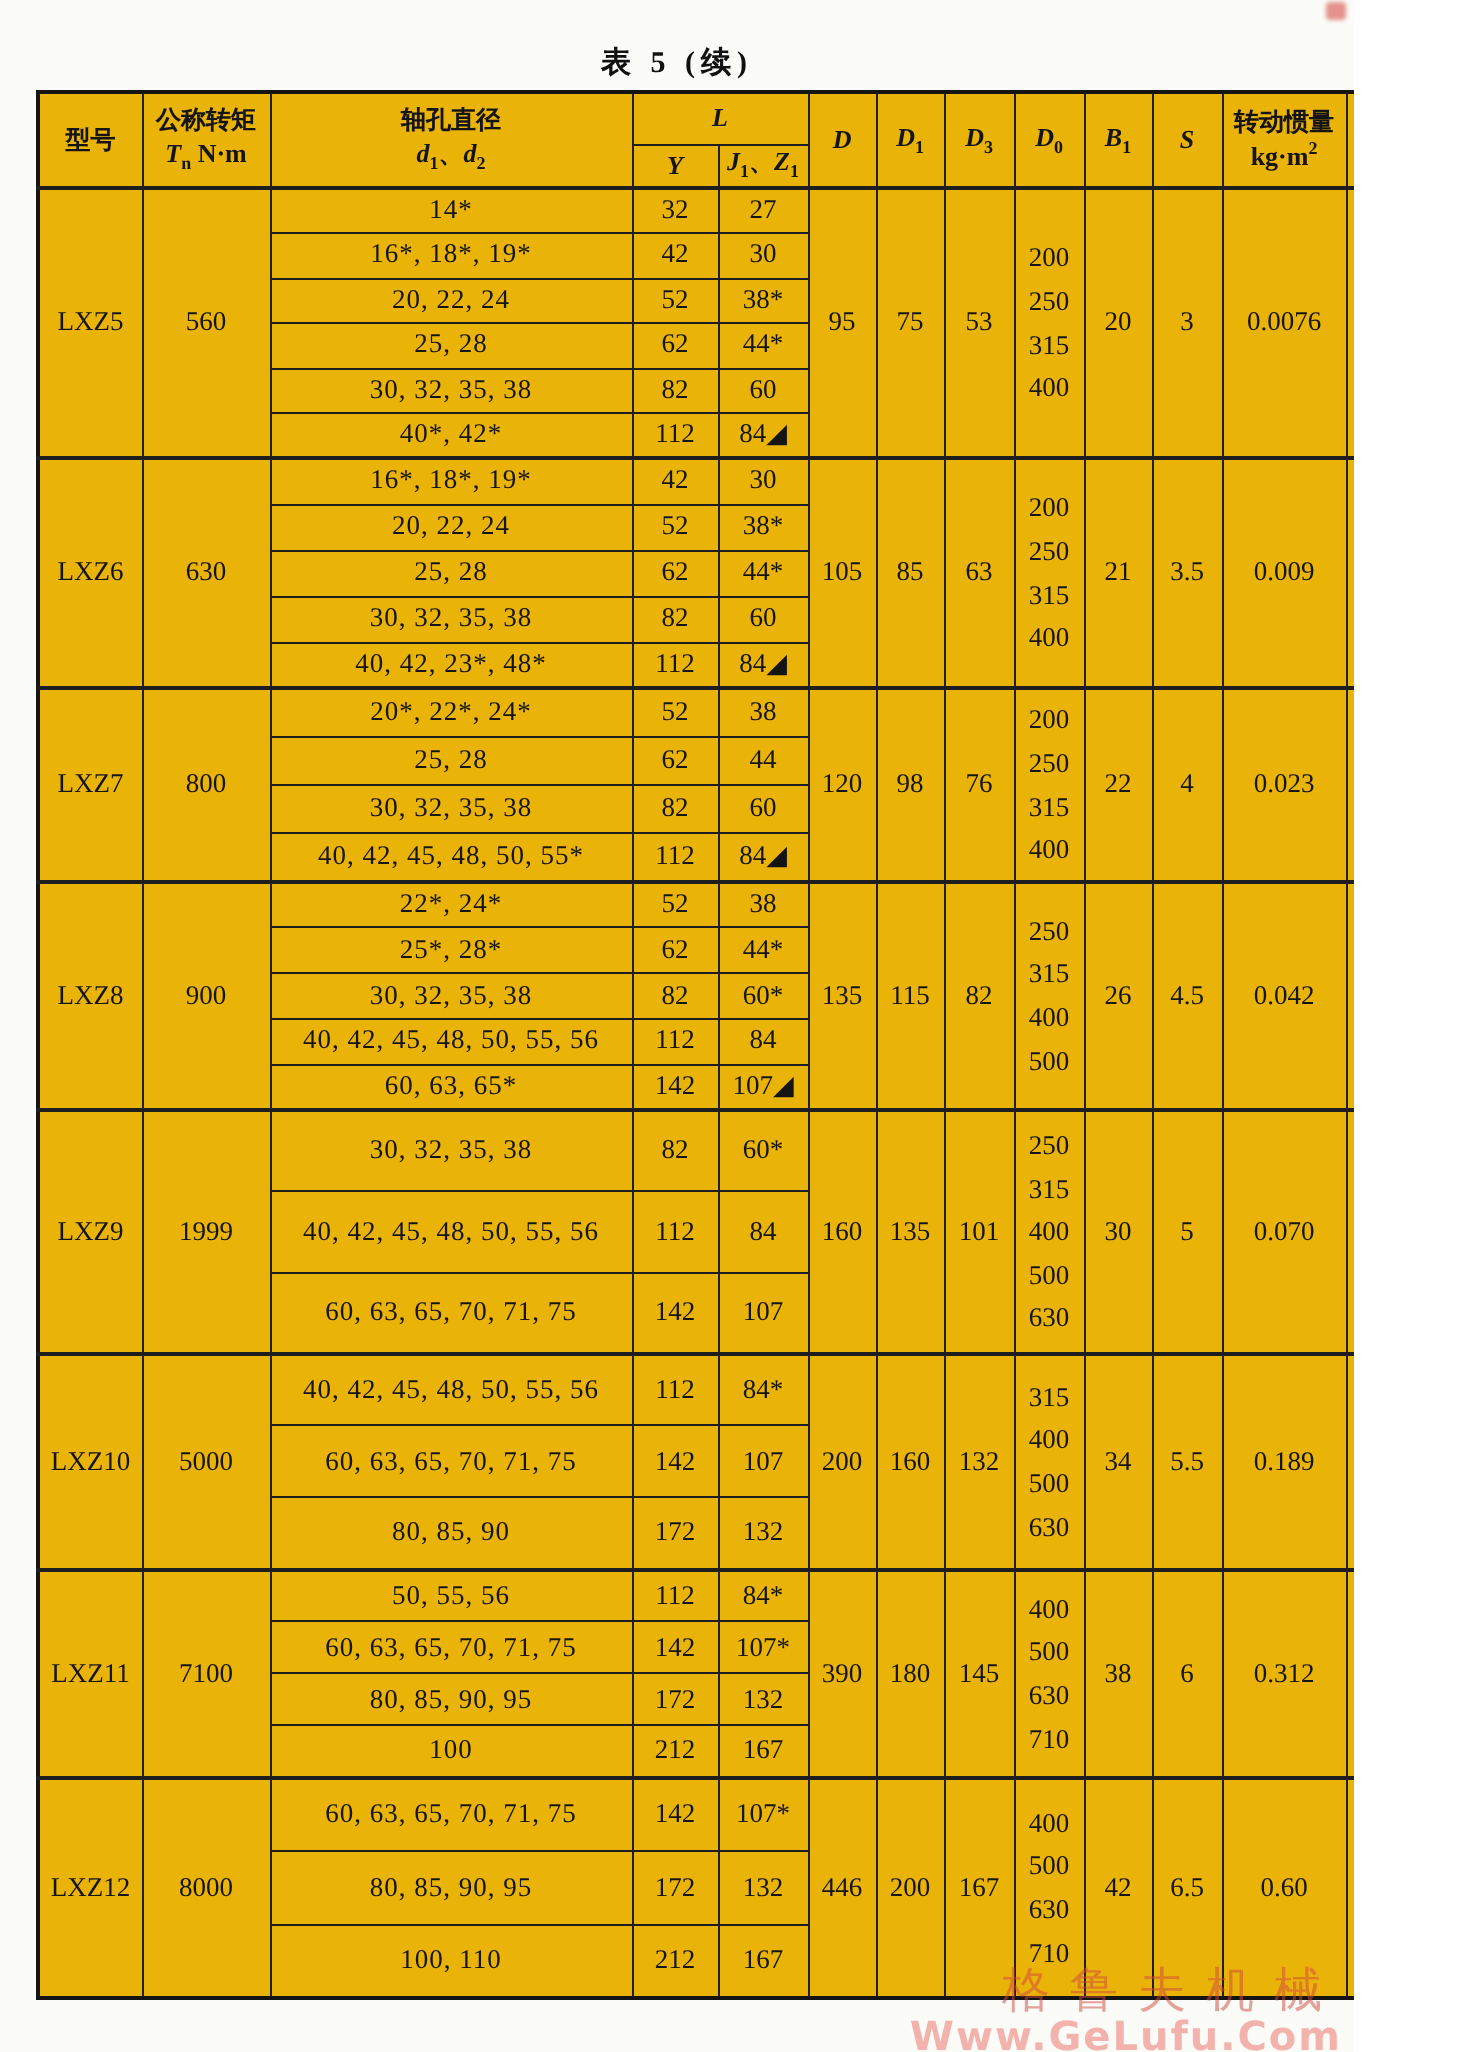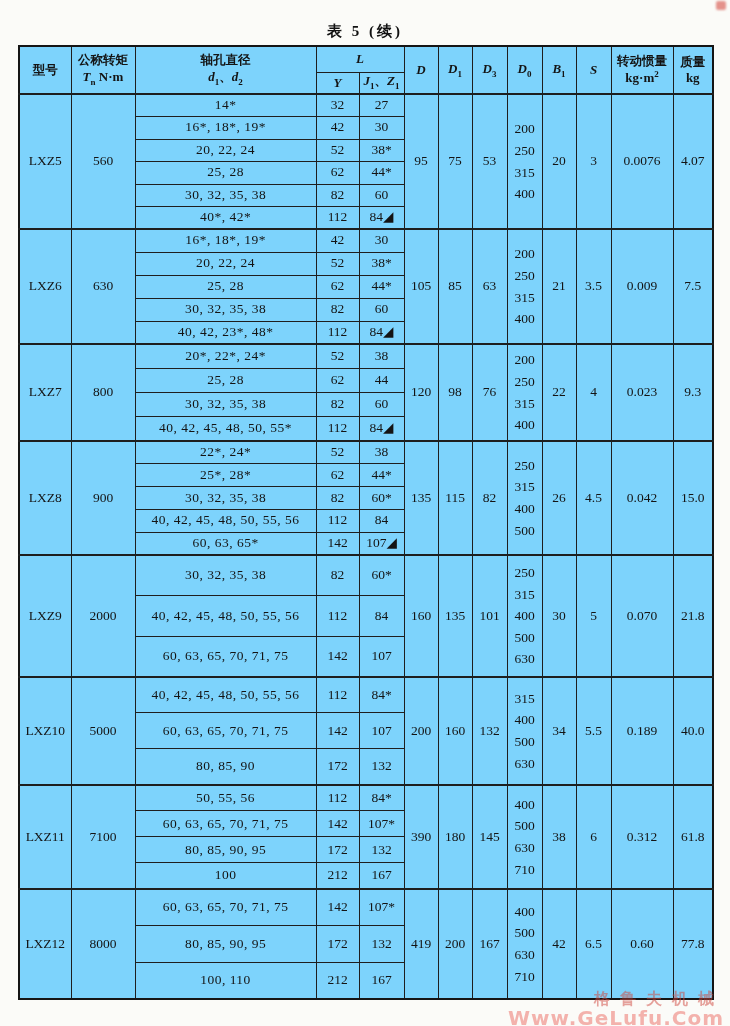--- a/index.html
+++ b/index.html
@@ -1,34 +1,34 @@
 <!DOCTYPE html>
 <html><head>
 <meta charset="utf-8">
 <style>
   html,body{margin:0;padding:0;}
   .page{
     position:relative;
-    width:730px;height:1026px;
+    width:677px;height:1026px;
     background:#fbfbf8;
     font-family:"Liberation Serif","DejaVu Serif","DejaVu Sans",serif;
     color:#161616;
     overflow:hidden;
   }
   .doc-title{
     position:absolute;top:22px;left:0;width:100%;
     text-align:center;font-size:15px;font-weight:bold;
     letter-spacing:3px;color:#111;
   }
   .spec-table{
     position:absolute;left:18px;top:45px;
     border-collapse:collapse;table-layout:fixed;
     width:694px;
     border:2.5px solid #151515;
-    background:#7dd3fc;
+    background:#eab308;
   }
   .spec-table th,.spec-table td{
     border:1.5px solid #1e1e1e;
     padding:0 1px;
     text-align:center;vertical-align:middle;
     font-size:13.5px;line-height:1.25;
     color:#141414;
     overflow:hidden;
   }
   .spec-table thead th{font-size:13px;}
@@ -36,21 +36,21 @@
   .seg-i{font-style:italic;}
   sub,sup{font-size:9px;}
   tr.gstart td{border-top-width:2px;}
   td.cell-D0 div{line-height:1.6;}
   td.cell-bore-list{font-size:13.5px;letter-spacing:0.5px;}
   .watermark{
     position:absolute;right:6px;bottom:-3px;
     text-align:right;z-index:5;
     font-family:"DejaVu Sans","Liberation Sans",sans-serif;
   }
-  .wm-cn{font-size:16px;font-weight:bold;letter-spacing:10px;opacity:0.5;line-height:1;}
+  .wm-cn{font-size:24px;font-weight:normal;letter-spacing:10px;opacity:0.5;line-height:1;}
   .wm-url{font-size:20px;font-weight:bold;letter-spacing:1px;opacity:0.8;line-height:1.1;}
   .scan-artifact{
     position:absolute;top:1px;right:4px;width:10px;height:9px;
     background:rgba(210,60,50,0.55);border-radius:2px;filter:blur(1px);
   }
 </style>
 </head>
 <body>
 
 <div class="page">
@@ -249,21 +249,21 @@
           <td class="cell-L-Y">112</td>
           <td class="cell-L-J1Z1">84</td>
         </tr>
         <tr style="height: 22.8px;">
           <td class="cell-bore-list">60, 63, 65*</td>
           <td class="cell-L-Y">142</td>
           <td class="cell-L-J1Z1">107◢</td>
         </tr>
         <tr class="gstart" style="height: 40.6667px;">
           <td class="cell-model" rowspan="3">LXZ9</td>
-          <td class="cell-torque" rowspan="3">2000</td>
+          <td class="cell-torque" rowspan="3">1999</td>
           <td class="cell-bore-list">30, 32, 35, 38</td>
           <td class="cell-L-Y">82</td>
           <td class="cell-L-J1Z1">60*</td>
           <td class="cell-D" rowspan="3">160</td>
           <td class="cell-D1" rowspan="3">135</td>
           <td class="cell-D3" rowspan="3">101</td>
           <td class="cell-D0" rowspan="3">
             <div>250</div>
             <div>315</div>
             <div>400</div>
@@ -349,21 +349,21 @@
           <td class="cell-bore-list">100</td>
           <td class="cell-L-Y">212</td>
           <td class="cell-L-J1Z1">167</td>
         </tr>
         <tr class="gstart" style="height: 36.6667px;">
           <td class="cell-model" rowspan="3">LXZ12</td>
           <td class="cell-torque" rowspan="3">8000</td>
           <td class="cell-bore-list">60, 63, 65, 70, 71, 75</td>
           <td class="cell-L-Y">142</td>
           <td class="cell-L-J1Z1">107*</td>
-          <td class="cell-D" rowspan="3">419</td>
+          <td class="cell-D" rowspan="3">446</td>
           <td class="cell-D1" rowspan="3">200</td>
           <td class="cell-D3" rowspan="3">167</td>
           <td class="cell-D0" rowspan="3">
             <div>400</div>
             <div>500</div>
             <div>630</div>
             <div>710</div>
           </td>
           <td class="cell-B1" rowspan="3">42</td>
           <td class="cell-S" rowspan="3">6.5</td>

